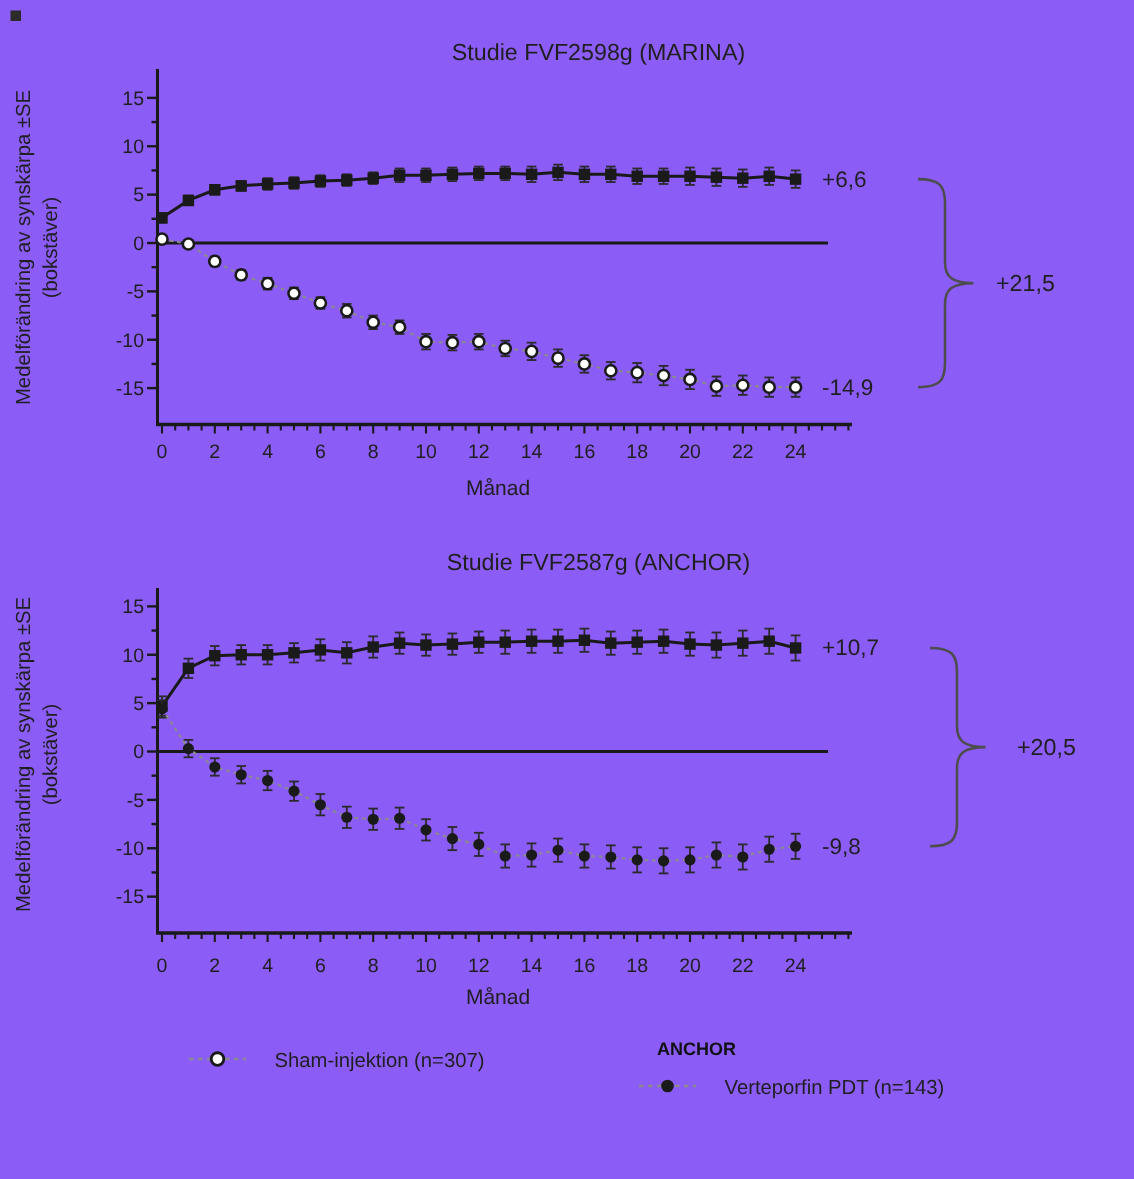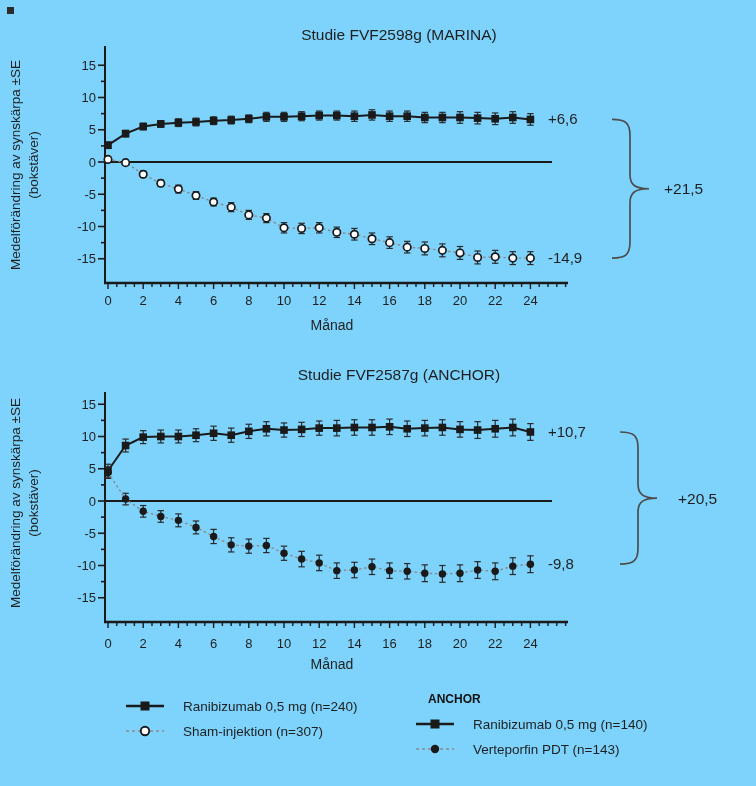--- a/index.html
+++ b/index.html
@@ -1,27 +1,27 @@
 <!DOCTYPE html>
 <html><head>
 <meta charset="utf-8">
 <style>
   html,body{margin:0;padding:0;background:#fff;}
   .stage{
-    position:relative;width:756px;height:786px;background:#7dd3fc;overflow:hidden;
+    position:relative;width:756px;height:786px;background:#8b5cf6;overflow:hidden;
     font-family:"Liberation Sans", sans-serif;color:#1f1f1f;
   }
   .chart-svg{position:absolute;left:0;display:block;}
   #chart-0{top:0;}
   #chart-1{top:348px;}
   .corner-artifact{position:absolute;left:7px;top:7px;width:7px;height:7px;background:#2b2b2b;}
   .legend{position:absolute;left:0;top:686px;width:756px;height:100px;}
   .legend-col{position:absolute;top:6px;}
   .legend-col.col-0{left:124px;}
-  .legend-col.col-1{left:414px;}
+  .legend-col.col-1{left:424px;}
   .legend-header{margin-left:14px;font-size:12px;font-weight:bold;color:#111;margin-bottom:7px;}
   .legend-row{display:flex;align-items:center;height:22px;margin-top:3px;}
   .lg-marker{width:48px;height:16px;flex:0 0 auto;}
   .legend-label{margin-left:11px;font-size:13.5px;color:#1f1f1f;white-space:nowrap;}
 </style>
 </head>
 <body>
 
 <div class="stage">
   <div class="corner-artifact"></div>
@@ -835,42 +835,28 @@
       </g>
       <text x="548" y="221.21" font-family="&quot;Liberation Sans&quot;, sans-serif" font-size="15" fill="#1f1f1f" text-anchor="start" font-weight="normal">-9,8</text>
       <path d="M 620 83.985 C 634 83.985, 638 87.985, 638 99.985 L 638 136.0975 C 638 146.0975, 643 150.0975, 657 150.0975 C 643 150.0975, 638 154.0975, 638 164.0975 L 638 200.21 C 638 212.21, 634 216.21, 620 216.21" fill="none" stroke="#4d4d4d" stroke-width="1.7"></path>
       <text x="678" y="155.5975" font-family="&quot;Liberation Sans&quot;, sans-serif" font-size="15.5" fill="#1f1f1f" text-anchor="start" font-weight="normal">+20,5</text>
     </svg>
 
   <div class="legend">
     <div class="legend-col col-0">
       <div class="legend-row">
         <svg class="lg-marker" viewBox="0 0 48 16">
-            <line x1="2" y1="8" x2="40" y2="8" stroke="#1a1a1a" stroke-width="2.4"></line>
-            <rect x="16.5" y="3.5" width="9" height="9" fill="#1a1a1a"></rect>
-          </svg>
-        <span class="legend-label">Ranibizumab 0,5 mg (n=240)</span>
-      </div>
-      <div class="legend-row">
-        <svg class="lg-marker" viewBox="0 0 48 16">
             <line x1="2" y1="8" x2="40" y2="8" stroke="#8a8a8a" stroke-width="1.6" stroke-dasharray="3,3"></line>
             <circle cx="21" cy="8" r="4.2" fill="#fff" stroke="#1a1a1a" stroke-width="1.9"></circle>
           </svg>
         <span class="legend-label">Sham-injektion (n=307)</span>
       </div>
     </div>
     <div class="legend-col col-1">
       <div class="legend-header">ANCHOR</div>
-      <div class="legend-row">
-        <svg class="lg-marker" viewBox="0 0 48 16">
-            <line x1="2" y1="8" x2="40" y2="8" stroke="#1a1a1a" stroke-width="2.4"></line>
-            <rect x="16.5" y="3.5" width="9" height="9" fill="#1a1a1a"></rect>
-          </svg>
-        <span class="legend-label">Ranibizumab 0,5 mg (n=140)</span>
-      </div>
       <div class="legend-row">
         <svg class="lg-marker" viewBox="0 0 48 16">
             <line x1="2" y1="8" x2="40" y2="8" stroke="#8a8a8a" stroke-width="1.6" stroke-dasharray="3,3"></line>
             <circle cx="21" cy="8" r="4.2" fill="#1a1a1a"></circle>
           </svg>
         <span class="legend-label">Verteporfin PDT (n=143)</span>
       </div>
     </div>
   </div>
 </div>

